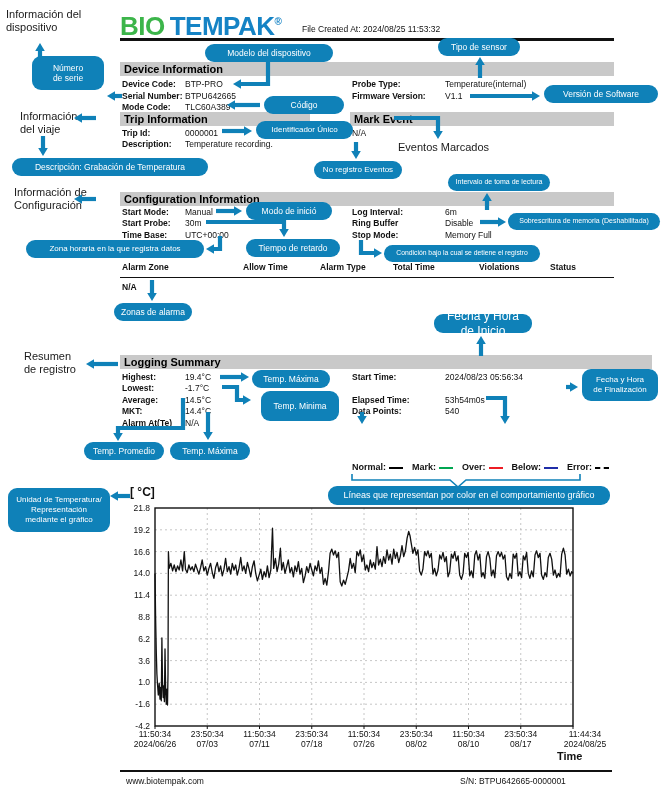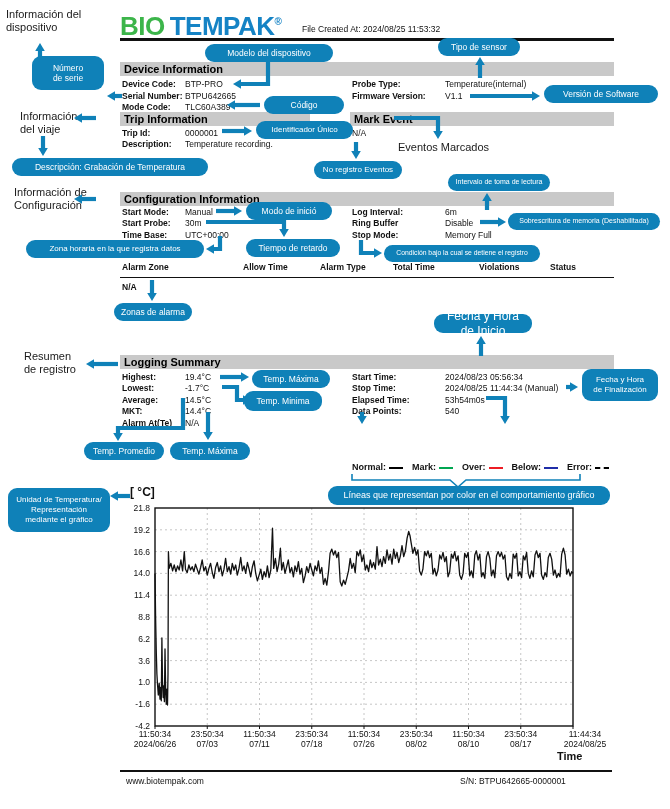--- a/index.html
+++ b/index.html
@@ -219,21 +219,21 @@
   <div class="ann" style="left:398px;top:141px;width:110px">Eventos Marcados</div>
   <div class="ann" style="left:14px;top:186px;width:104px">Información de
 Configuración</div>
   <div class="ann" style="left:24px;top:350px;width:80px">Resumen
 de registro</div>
 
   <div class="bar" style="left:120px;top:62px;width:494px">Device Information</div>
   <div class="bar" style="left:120px;top:112px;width:190px">Trip Information</div>
   <div class="bar" style="left:350px;top:112px;width:264px">Mark Event</div>
   <div class="bar" style="left:120px;top:192px;width:494px">Configuration Information</div>
-  <div class="bar" style="left:120px;top:355px;width:494px">Logging Summary</div>
+  <div class="bar" style="left:120px;top:355px;width:532px">Logging Summary</div>
 
   <div class="fr" style="left:122px;top:79px">
       <span class="lbl">Device Code:</span>
       <span class="val">BTP-PRO</span>
     </div>
   <div class="fr" style="left:122px;top:90.5px">
       <span class="lbl">Serial Number:</span>
       <span class="val">BTPU642665</span>
     </div>
   <div class="fr" style="left:122px;top:102px">
@@ -311,24 +311,20 @@
       <span class="lbl">MKT:</span>
       <span class="val">14.4°C</span>
     </div>
   <div class="fr" style="left:122px;top:417.5px">
       <span class="lbl">Alarm At(Te)</span>
       <span class="val">N/A</span>
     </div>
   <div class="fr r" style="left:352px;top:371.5px">
       <span class="lbl">Start Time:</span>
       <span class="val">2024/08/23 05:56:34</span>
-    </div>
-  <div class="fr r" style="left:352px;top:383px">
-      <span class="lbl">Stop Time:</span>
-      <span class="val">2024/08/25 11:44:34  (Manual)</span>
     </div>
   <div class="fr r" style="left:352px;top:394.5px">
       <span class="lbl">Elapsed Time:</span>
       <span class="val">53h54m0s</span>
     </div>
   <div class="fr r" style="left:352px;top:406px">
       <span class="lbl">Data Points:</span>
       <span class="val">540</span>
     </div>
 
@@ -343,21 +339,21 @@
   <div class="bubble" style="left:314px;top:161px;width:88px;height:18px;font-size:8px">No registro Eventos</div>
   <div class="bubble" style="left:448px;top:174px;width:102px;height:17px;font-size:7px">Intervalo de toma de lectura</div>
   <div class="bubble" style="left:246px;top:202px;width:86px;height:18px">Modo de inició</div>
   <div class="bubble" style="left:508px;top:213px;width:152px;height:17px;font-size:7px">Sobrescritura de memoria (Deshabilitada)</div>
   <div class="bubble" style="left:246px;top:239px;width:94px;height:18px">Tiempo de retardo</div>
   <div class="bubble" style="left:26px;top:240px;width:178px;height:18px;font-size:8px">Zona horaria en la que registra datos</div>
   <div class="bubble" style="left:384px;top:245px;width:156px;height:17px;font-size:6.8px">Condición bajo la cual se detiene el registro</div>
   <div class="bubble" style="left:114px;top:303px;width:78px;height:18px">Zonas de alarma</div>
   <div class="bubble" style="left:434px;top:314px;width:98px;height:19px;font-size:12px">Fecha y Hora de Inicio</div>
   <div class="bubble" style="left:252px;top:370px;width:78px;height:18px">Temp. Máxima</div>
-  <div class="bubble" style="left:244px;top:391px;width:78px;height:20px">Temp. Minima</div>
+  <div class="bubble" style="left:261px;top:391px;width:78px;height:30px">Temp. Minima</div>
   <div class="bubble" style="left:582px;top:369px;width:76px;height:32px;font-size:8px">Fecha y Hora
 de Finalización</div>
   <div class="bubble" style="left:84px;top:442px;width:80px;height:18px">Temp. Promedio</div>
   <div class="bubble" style="left:170px;top:442px;width:80px;height:18px">Temp. Máxima</div>
   <div class="bubble" style="left:328px;top:486px;width:282px;height:19px;font-size:9px">Líneas que representan por color en el comportamiento gráfico</div>
   <div class="bubble" style="left:8px;top:488px;width:102px;height:44px;font-size:8px">Unidad de Temperatura/
 Representación
 mediante el gráfico</div>
 
   <div id="legend">

